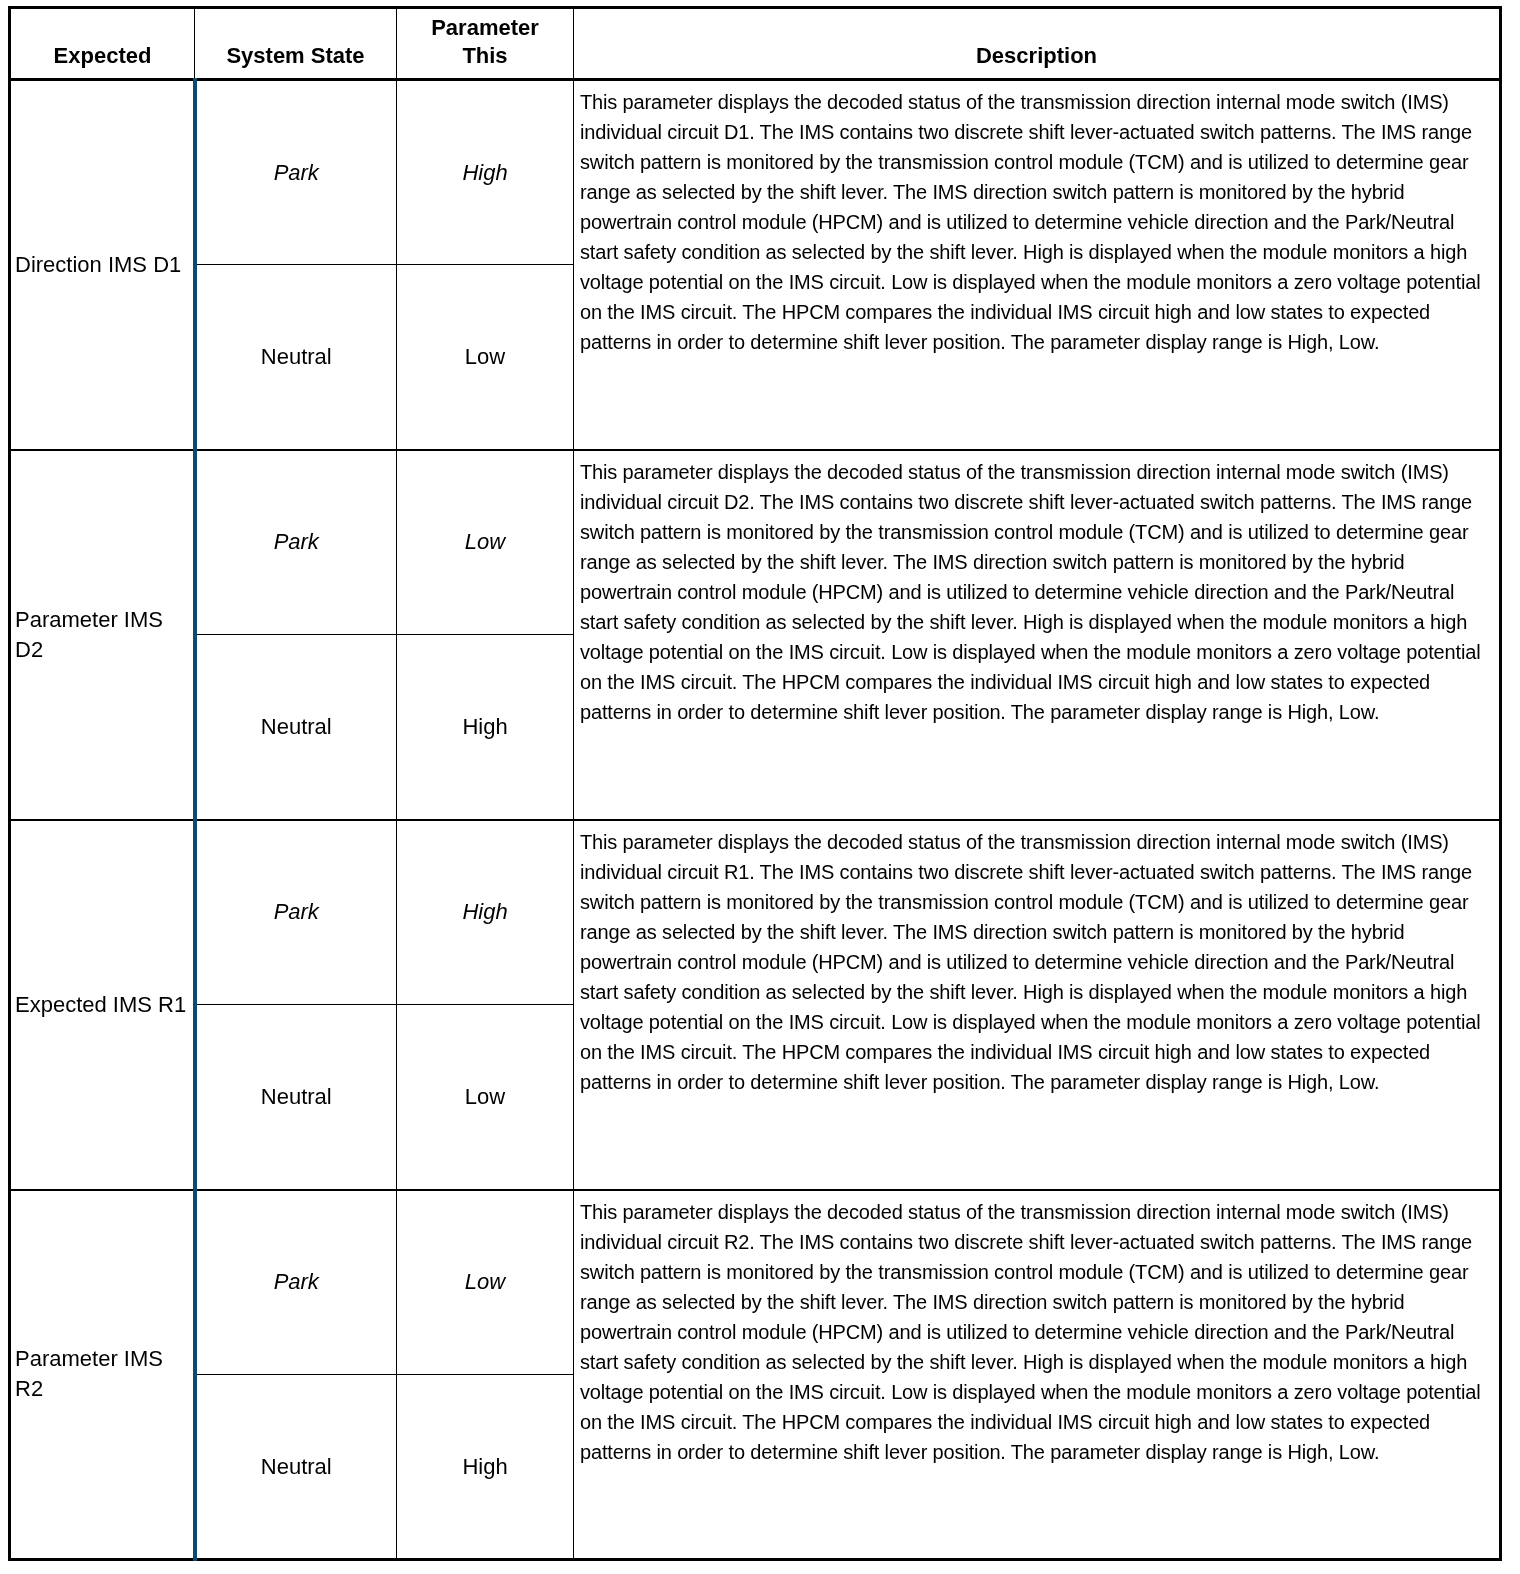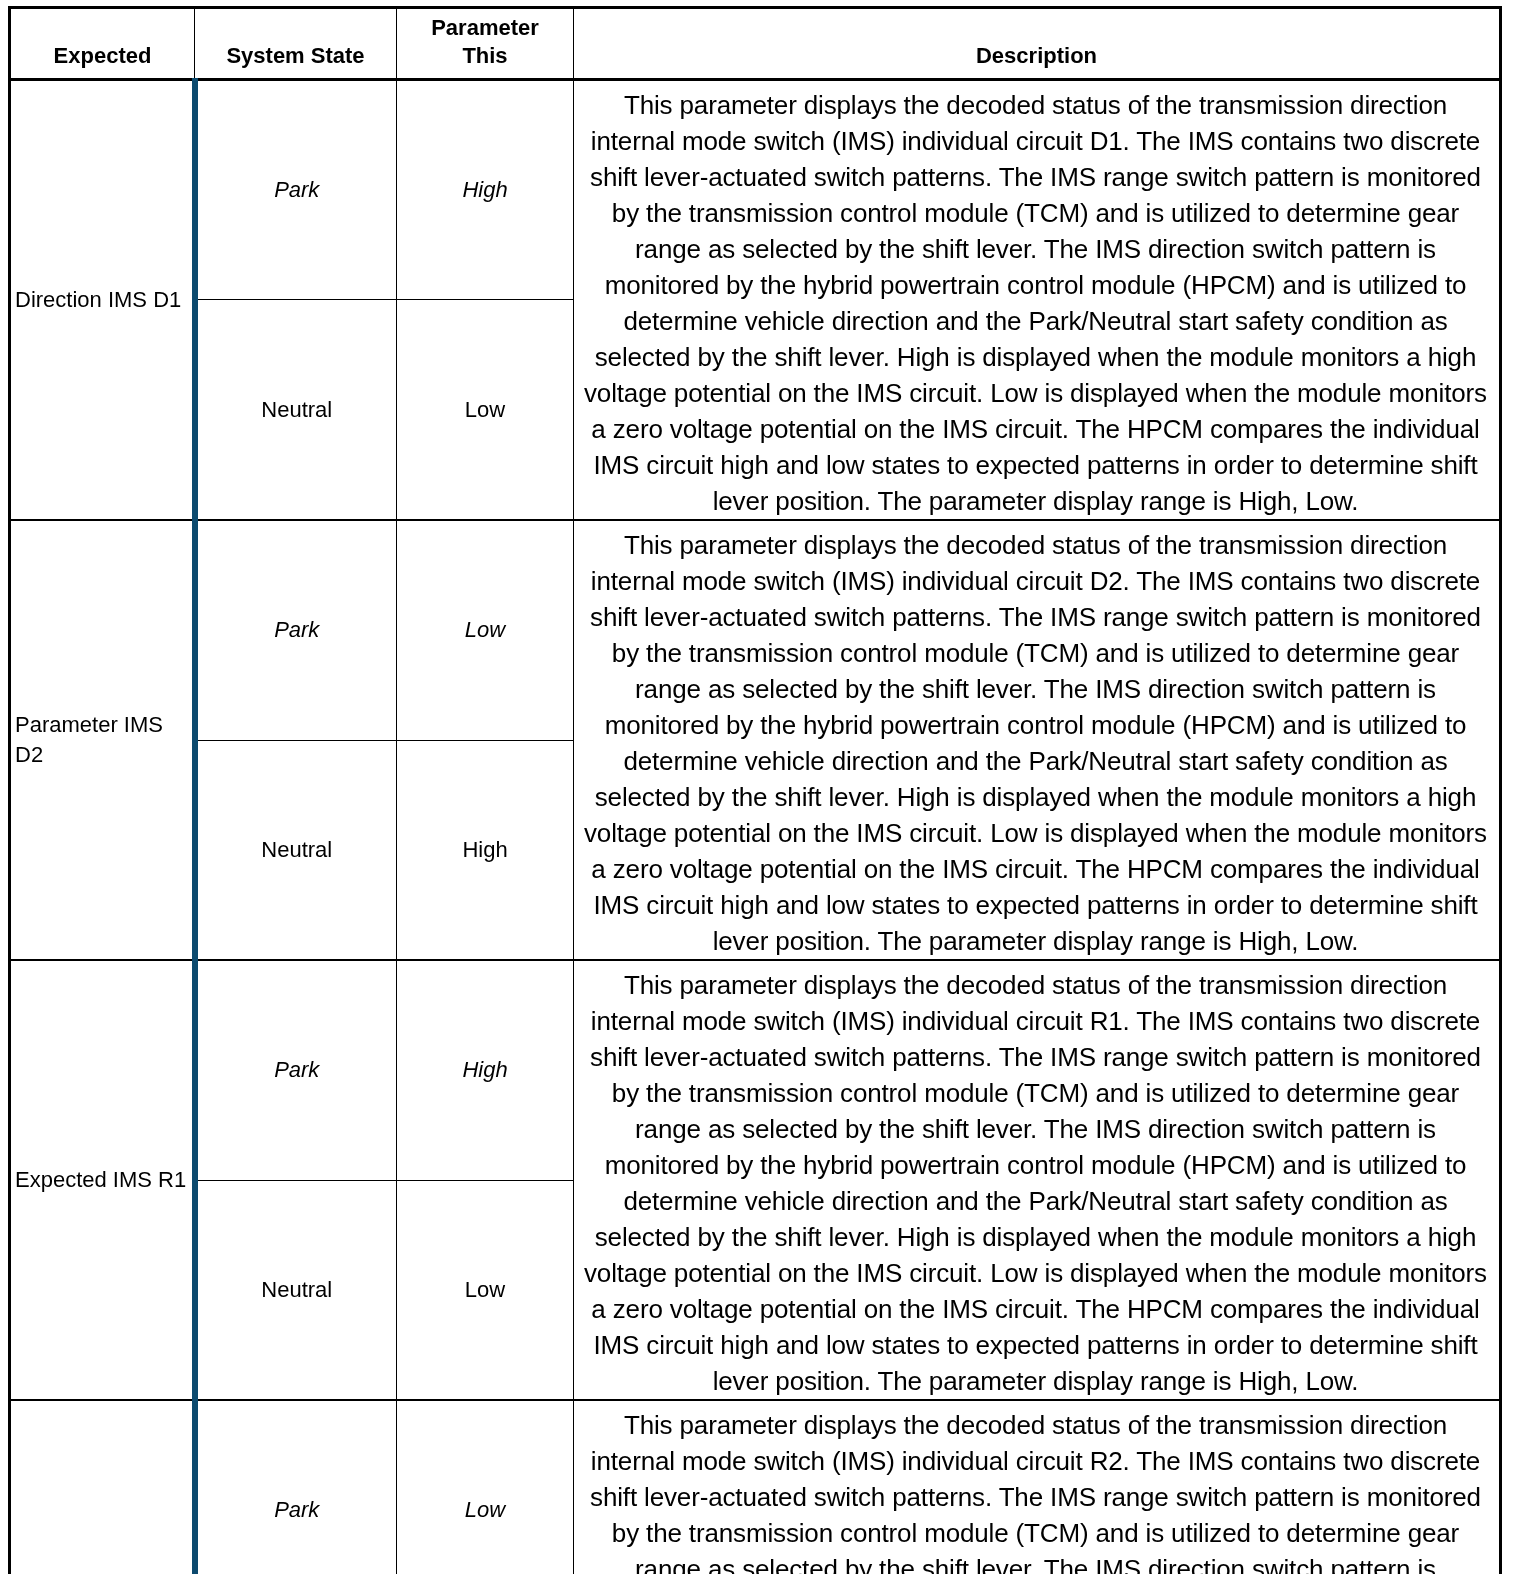--- a/index.html
+++ b/index.html
@@ -15,30 +15,30 @@
   .tbl th {
     font-weight: bold; font-size: 22px; line-height: 28px;
     text-align: center; vertical-align: bottom; padding-bottom: 8px;
     border-right: 1px solid #000; border-bottom: 3px solid #000;
   }
   .tbl th:last-child { border-right: none; }
   .head-row { height: 72px; }
   .sub-row { height: 185px; }
   td.param {
     font-size: 22px; line-height: 30px; text-align: left; vertical-align: middle;
-    padding-left: 4px; border-right: 6px solid #0c4a6e; border-bottom: 2px solid #000;
+    padding-left: 4px; border-right: 4px solid #0c4a6e; border-bottom: 2px solid #000;
   }
   td.state, td.value {
     font-size: 22px; text-align: center; vertical-align: middle;
     border-right: 1px solid #000;
   }
   td.state.top, td.value.top { border-bottom: 1px solid #000; font-style: italic; }
   td.state.bot, td.value.bot { border-bottom: 2px solid #000; }
   td.desc {
-    font-size: 26px; line-height: 36px; text-align: center; vertical-align: top;
+    font-size: 20px; line-height: 30px; text-align: left; vertical-align: top;
     padding: 6px 8px 0 6px; border-bottom: 2px solid #000;
     letter-spacing: -0.15px;
   }
   tr.last td { border-bottom: none; }
 </style>
 </head>
 <body>
 
 <table class="tbl">
   <colgroup>

